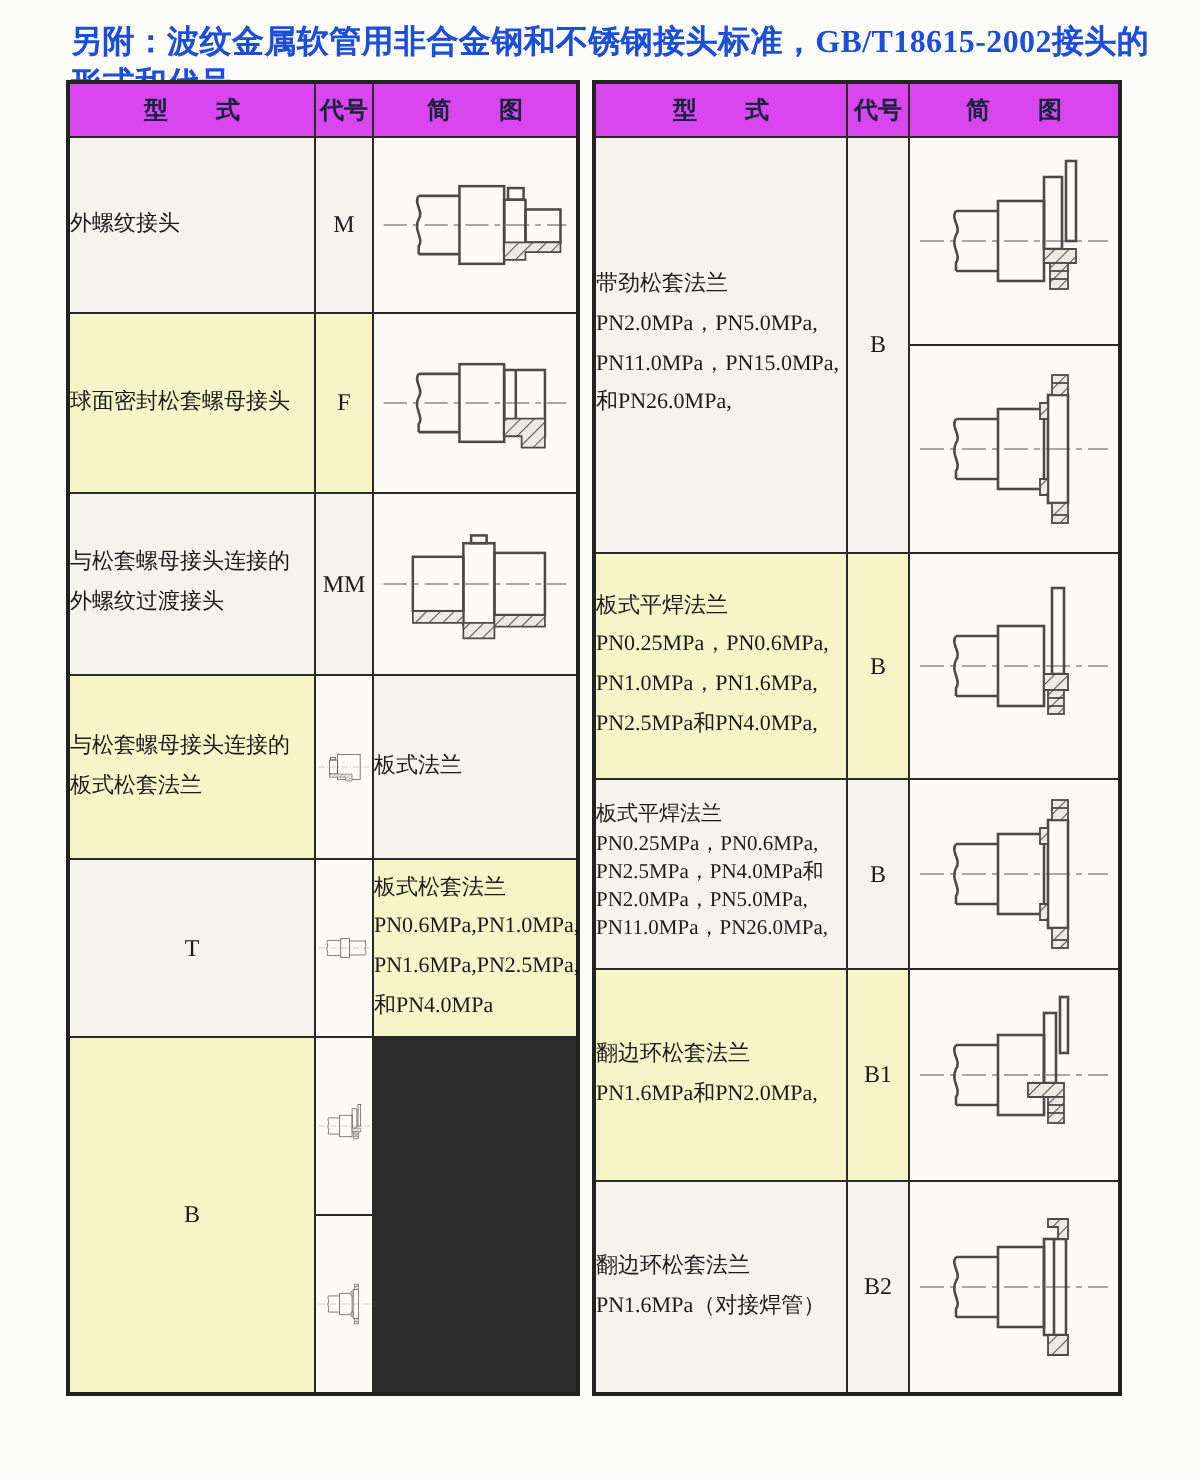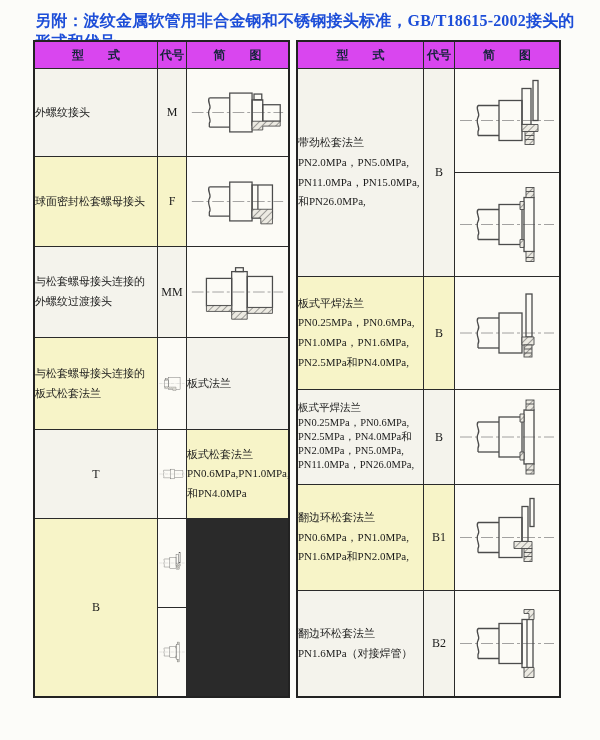--- a/index.html
+++ b/index.html
@@ -182,20 +182,21 @@
       <div class="cell code">T</div>
       <div class="cell diag">
         <svg class="fit" viewBox="0 0 104 88">
             <use href="#fit-t"></use>
           </svg>
       </div>
 
       <div class="cell type hl">
         <div>板式松套法兰</div>
         <div>PN0.6MPa,PN1.0MPa,</div>
+        <div>PN1.6MPa,PN2.5MPa,</div>
         <div>和PN4.0MPa</div>
       </div>
       <div class="cell code hl">B</div>
       <div class="cell diag split">
         <div class="sub">
             <svg class="fit" viewBox="0 0 104 88">
               <use href="#fl-a"></use>
             </svg>
           </div>
         <div class="sub">
@@ -253,21 +254,20 @@
       </div>
       <div class="cell code">B</div>
       <div class="cell diag">
         <svg class="fit" viewBox="0 0 104 88">
             <use href="#fl-b"></use>
           </svg>
       </div>
 
       <div class="cell type hl">
         <div>翻边环松套法兰</div>
-        <div>PN0.6MPa，PN1.0MPa,</div>
         <div>PN1.6MPa和PN2.0MPa,</div>
       </div>
       <div class="cell code hl">B1</div>
       <div class="cell diag">
         <svg class="fit" viewBox="0 0 104 88">
             <use href="#fl-d"></use>
           </svg>
       </div>
 
       <div class="cell type">

